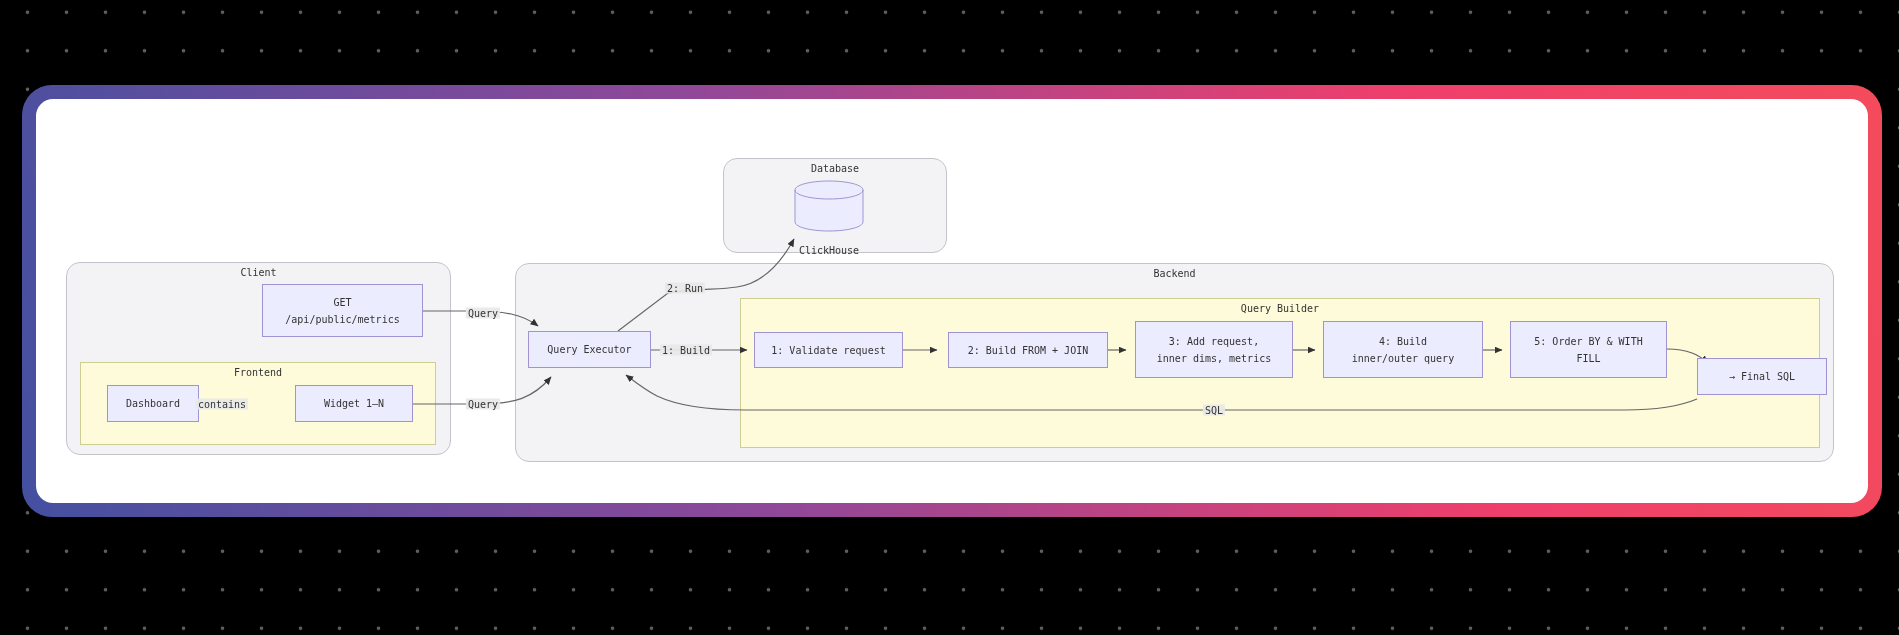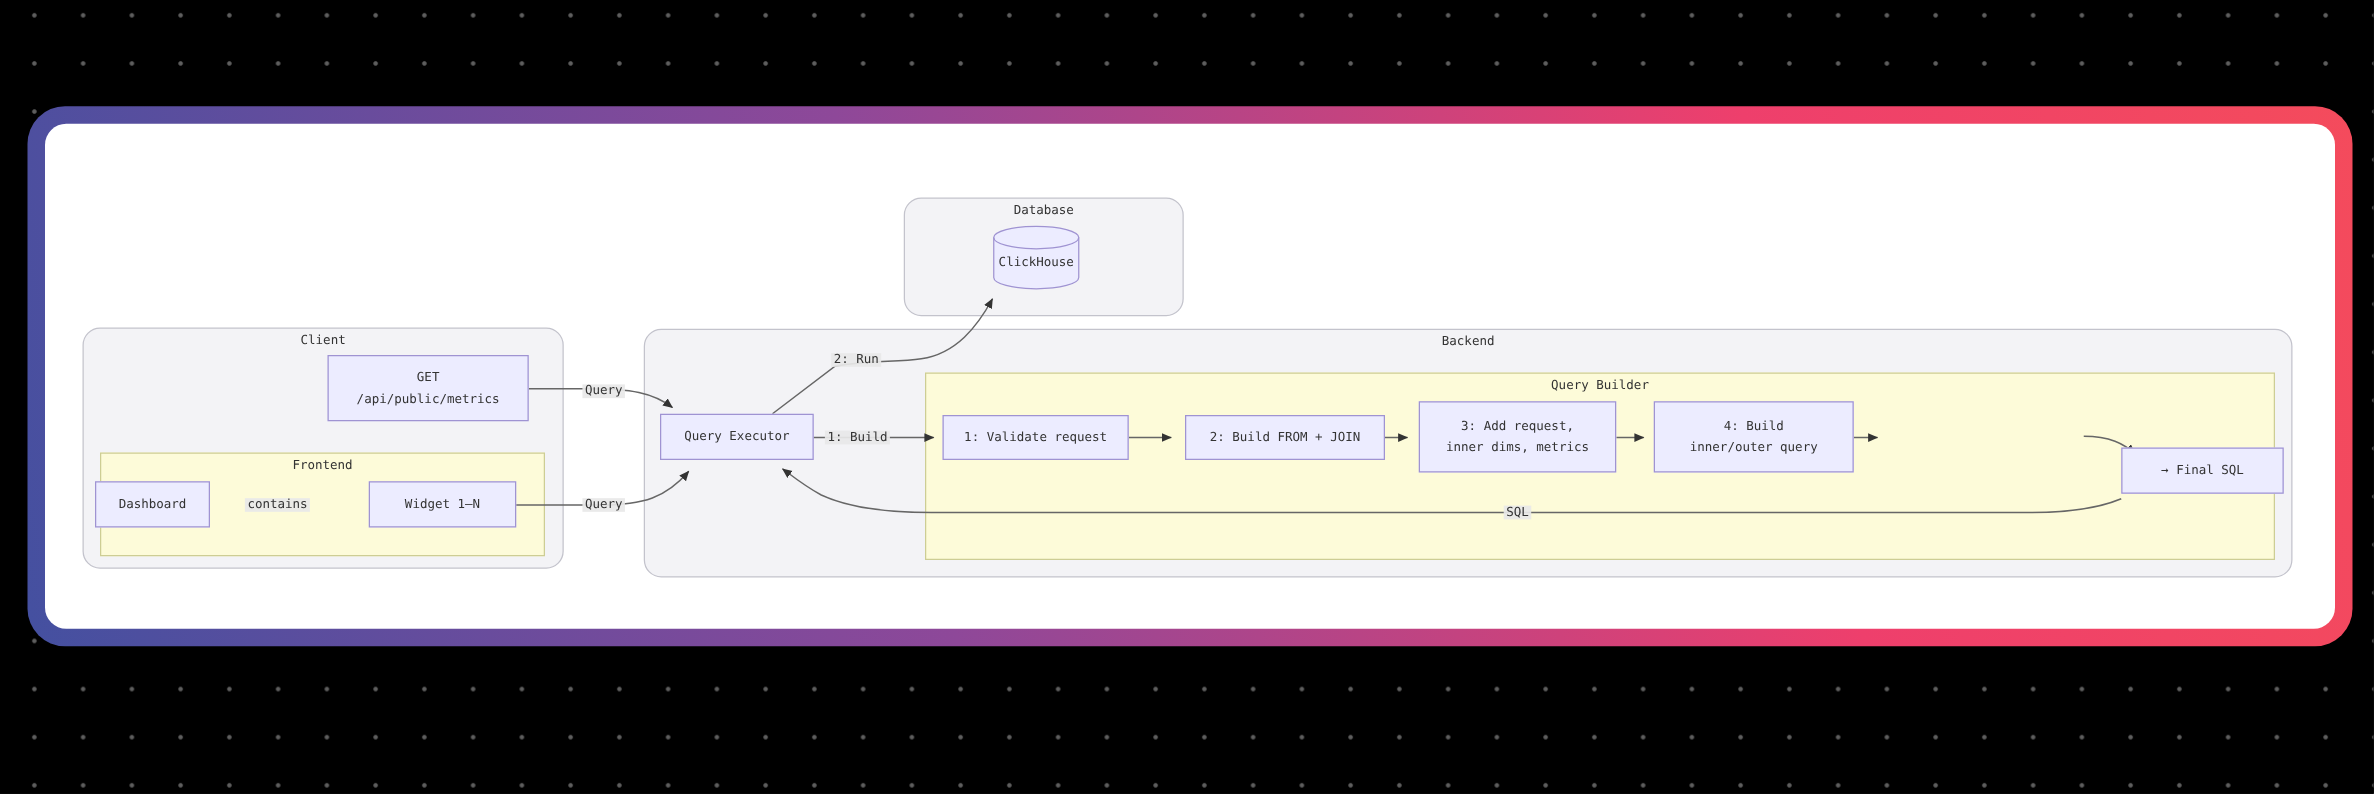--- a/index.html
+++ b/index.html
@@ -32,21 +32,21 @@
   .edges{position:absolute;left:0;top:0;}
   .edge{fill:none;stroke:#666;stroke-width:1.2px;}
   .node{
     position:absolute;box-sizing:border-box;
     background:#ECECFF;border:1px solid #9f93d2;
     display:flex;flex-direction:column;align-items:center;justify-content:center;
     font-size:10px;line-height:17px;color:#333;text-align:right;white-space:nowrap;
   }
   .cyl-svg{position:absolute;}
   .cyl-label{
-    position:absolute;text-align:center;font-size:10px;color:#333;white-space:nowrap;
+    position:absolute;text-align:center;font-size:10px;color:#333;white-space:nowrap;margin-top:40px;
   }
   .edge-label{
     position:absolute;transform:translate(-50%,-50%);
     background:rgba(232,232,232,0.92);padding:0 2px;
     font-size:10px;color:#333;white-space:nowrap;
   }
 </style>
 </head>
 <body>
 
@@ -89,21 +89,21 @@
     <path class="edge" marker-end="url(#arrow)" d="M1293,350 L1315,350"></path>
     <path class="edge" marker-end="url(#arrow)" d="M1483,350 L1502,350"></path>
     <path class="edge" marker-end="url(#arrow)" d="M1667,349 C1688,349 1699,355 1708,363"></path>
     <path class="edge" marker-end="url(#arrow)" d="M1697,399 C1678,407 1656,410 1625,410 L745,410 C702,410 674,404 657,396 C644,389 634,381 626,375"></path>
   </svg>
 
   <div class="node" style="left:262px;top:284px;width:161px;height:53px">
     <span>GET</span>
     <span>/api/public/metrics</span>
   </div>
-  <div class="node" style="left:76px;top:385px;width:92px;height:37px">
+  <div class="node" style="left:107px;top:385px;width:92px;height:37px">
     <span>Dashboard</span>
   </div>
   <div class="node" style="left:295px;top:385px;width:118px;height:37px">
     <span>Widget 1–N</span>
   </div>
   <div class="node" style="left:528px;top:331px;width:123px;height:37px">
     <span>Query Executor</span>
   </div>
   <div class="node" style="left:754px;top:332px;width:149px;height:36px">
     <span>1: Validate request</span>
@@ -112,20 +112,24 @@
     <span>2: Build FROM + JOIN</span>
   </div>
   <div class="node" style="left:1135px;top:321px;width:158px;height:57px">
     <span>3: Add request,</span>
     <span>inner dims, metrics</span>
   </div>
   <div class="node" style="left:1323px;top:321px;width:160px;height:57px">
     <span>4: Build</span>
     <span>inner/outer query</span>
   </div>
+  <div class="node" style="left:1510px;top:321px;width:157px;height:57px">
+    <span>5: Order BY &amp; WITH</span>
+    <span>FILL</span>
+  </div>
   <div class="node" style="left:1697px;top:358px;width:130px;height:37px">
     <span>→ Final SQL</span>
   </div>
 
   <svg class="cyl-svg" style="left:794px;top:180px" width="70" height="52" viewBox="0 0 70 52">
     <path d="M1,10 C1,5 16,1 35,1 C54,1 69,5 69,10 L69,42 C69,47 54,51 35,51 C16,51 1,47 1,42 Z" fill="#ECECFF" stroke="#9f93d2" stroke-width="1"></path>
     <path d="M1,10 C1,15 16,19 35,19 C54,19 69,15 69,10" fill="none" stroke="#9f93d2" stroke-width="1"></path>
   </svg>
   <div class="cyl-label" style="left:794px;top:205px;width:70px">ClickHouse</div>
 

